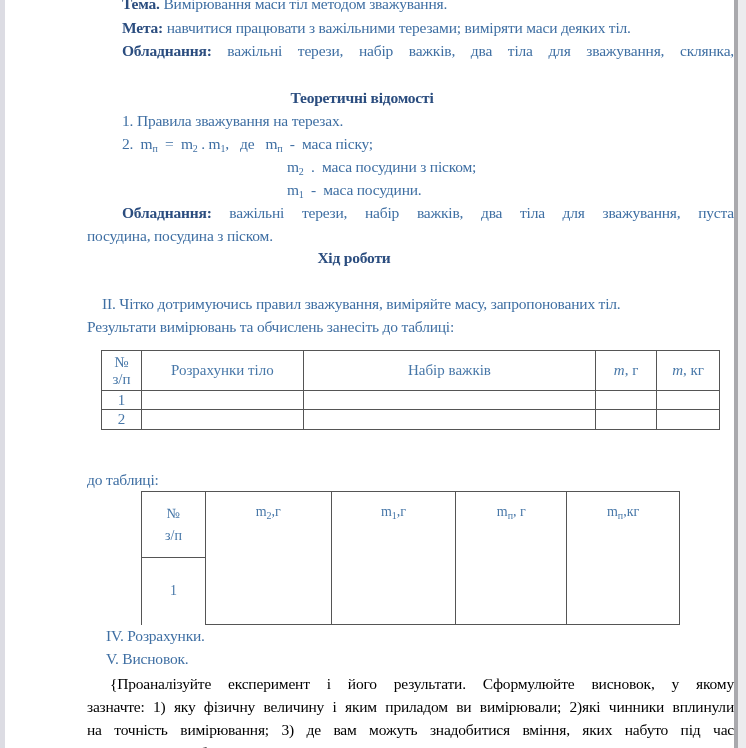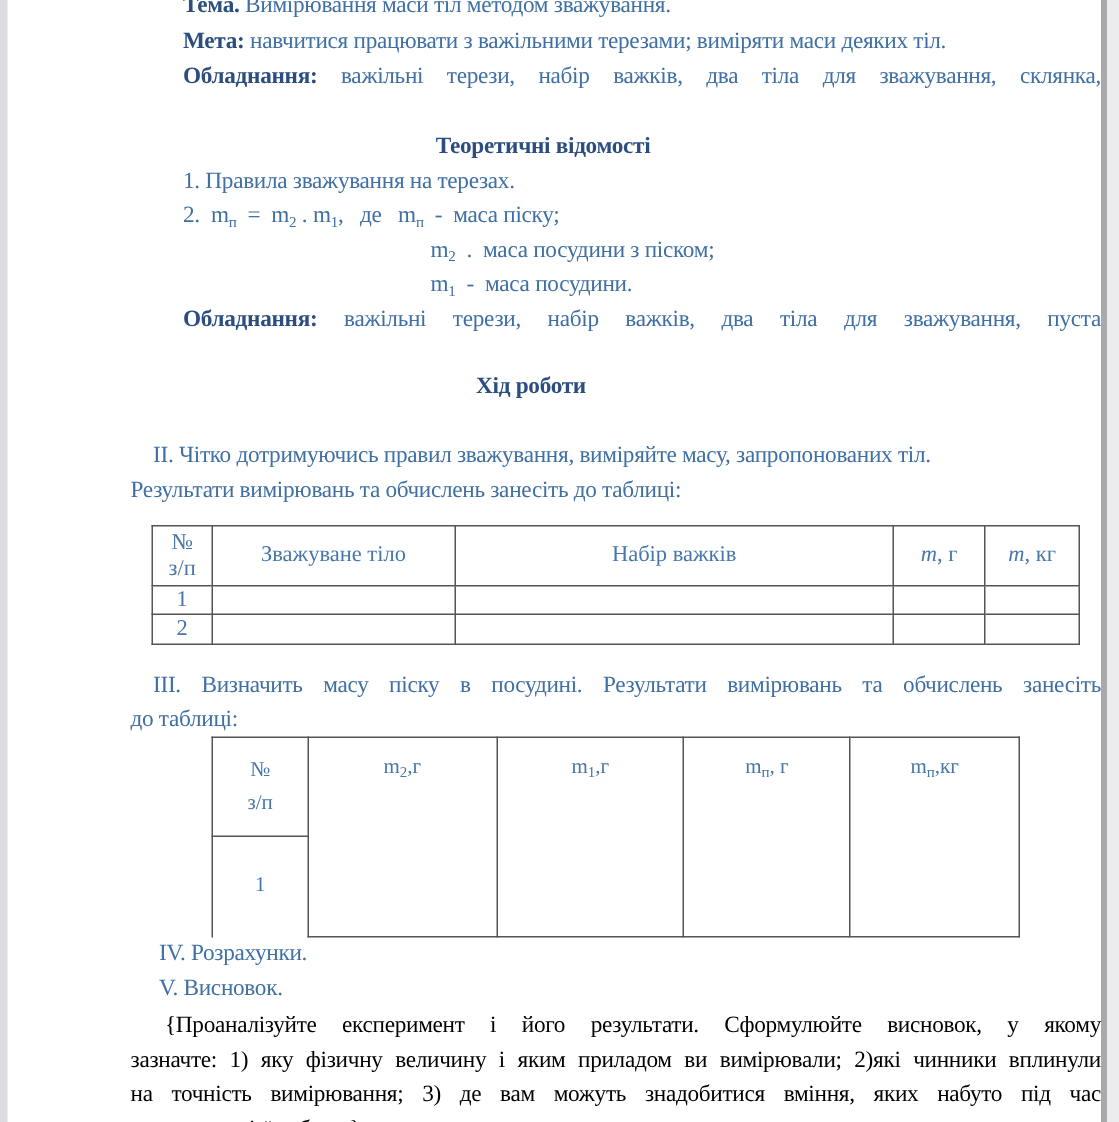--- a/index.html
+++ b/index.html
@@ -69,37 +69,38 @@
   </div>
   <div class="ln" style="left:245px; top:180px;">
     <span>m</span><span class="sub">1</span>
     &nbsp;<span>-</span>&nbsp;
     <span>маса посудини.</span>
   </div>
   <div class="ln just" style="left:80px; top:203px; width:612px;">
     <span class="lbl">Обладнання:</span>
     <span>важільні терези, набір важків, два тіла для зважування, пуста</span>
   </div>
+  <div class="ln" style="left:45px; top:226px;">посудина, посудина з піском.</div>
 
   <div class="ln center h" style="left:0; width:624px; top:248px;">Хід роботи</div>
   <div class="ln" style="left:60px; top:294px;">ІІ. Чітко дотримуючись правил зважування, виміряйте масу, запропонованих тіл.</div>
   <div class="ln" style="left:45px; top:317px;">Результати вимірювань та обчислень занесіть до таблиці:</div>
 
   <table style="left:59px; top:350px; width:619px;">
     <colgroup>
         <col style="width:40px">
         <col style="width:162px">
         <col style="width:293px">
         <col style="width:61px">
         <col style="width:63px">
       </colgroup>
     <tbody>
         <tr style="height:40px;">
       <td style="line-height:17px;"><span>№</span><br><span>з/п</span></td>
-      <td>Зважуване тіло</td>
+      <td>Розрахунки тіло</td>
       <td>Набір важків</td>
       <td><i class="m">m</i><span>, г</span></td>
       <td><i class="m">m</i><span>, кг</span></td>
     </tr>
     <tr style="height:19px;">
       <td>1</td>
       <td></td>
       <td></td>
       <td></td>
       <td></td>
@@ -107,21 +108,20 @@
     <tr style="height:20px;">
       <td>2</td>
       <td></td>
       <td></td>
       <td></td>
       <td></td>
     </tr>
   </tbody>
     </table>
 
-  <div class="ln just" style="left:60px; top:447px; width:632px;">ІІІ. Визначить масу піску в посудині. Результати вимірювань та обчислень занесіть</div>
   <div class="ln" style="left:45px; top:470px;">до таблиці:</div>
 
   <table class="t2" style="left:99px; top:491px; width:539px;">
     <colgroup>
         <col style="width:64px">
         <col style="width:126px">
         <col style="width:125px">
         <col style="width:111px">
         <col style="width:113px">
       </colgroup>

